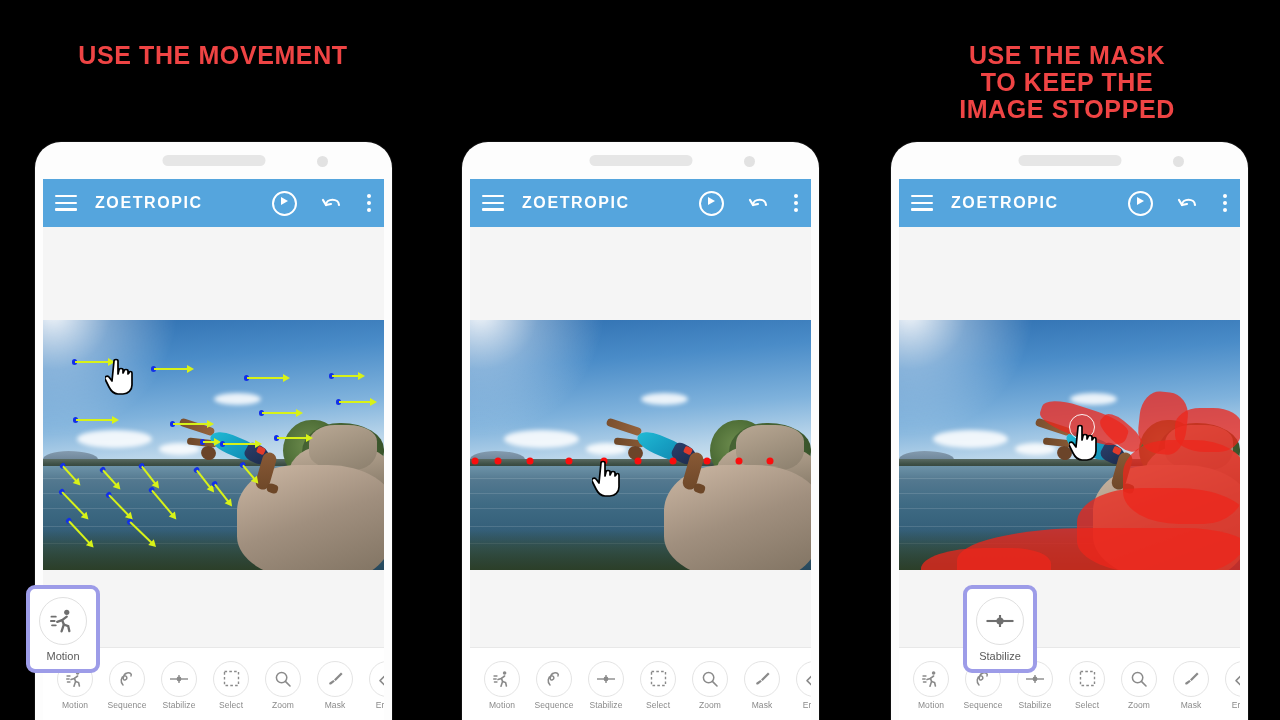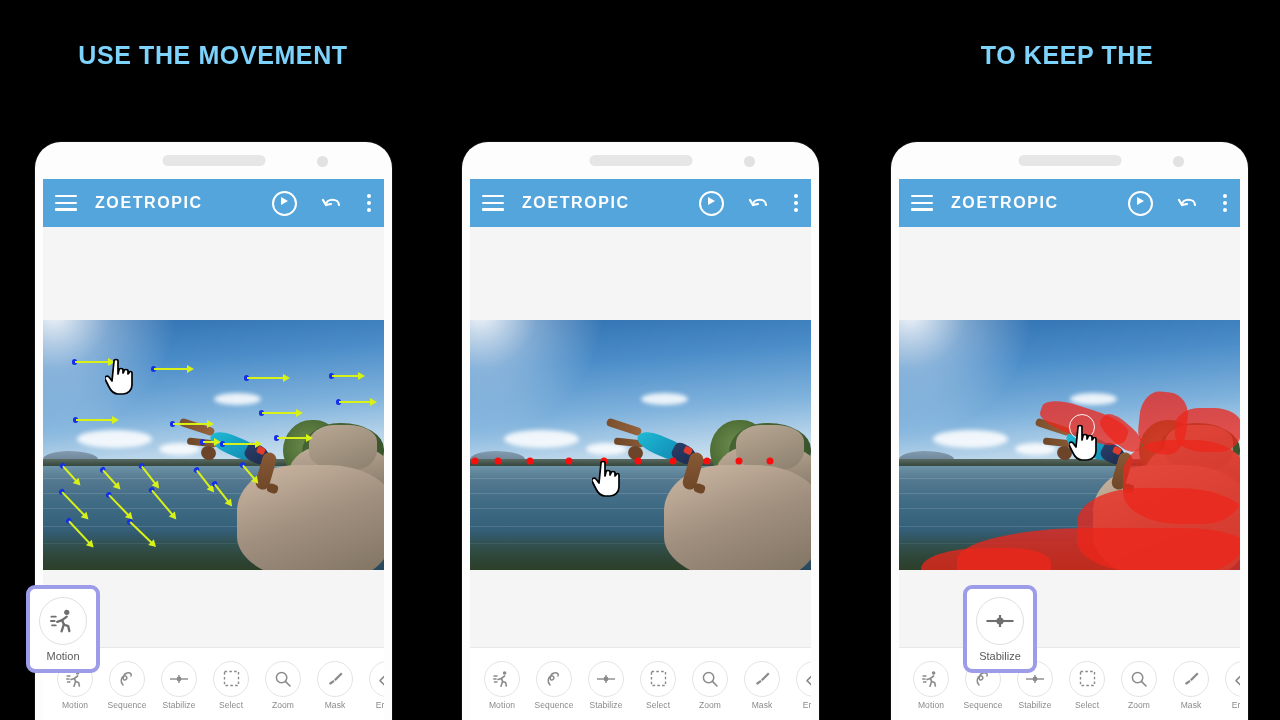--- a/index.html
+++ b/index.html
@@ -6,21 +6,21 @@
   body{width:1280px;height:720px;overflow:hidden;font-family:"Liberation Sans",sans-serif;}
   .stage{position:relative;width:1280px;height:720px;background:#000;}
 
   .panel{position:absolute;top:0;width:426px;height:720px;}
   .panel.p1{left:0;}
   .panel.p2{left:427px;}
   .panel.p3{left:854px;}
 
   .headline{
     position:absolute;left:0;right:0;top:42px;
-    text-align:center;color:#7dd3fc;
+    text-align:center;color:#ef4444;
     font-weight:bold;font-size:25px;line-height:27px;
     letter-spacing:.6px;text-transform:uppercase;
     font-family:"Liberation Sans",sans-serif;
   }
   .headline span{display:block;}
 
   
   .phone{
     position:absolute;left:35px;top:142px;width:357px;height:580px;
     background:#fdfdfd;
@@ -658,21 +658,23 @@
             <line x1="10" y1="2" x2="10" y2="10" stroke="#6f6f6f" stroke-width="1.4"></line>
           </svg>
       </div>
       <div class="lbl">Stabilize</div>
     </div>
   </div>
 
   <div class="panel p3">
 
     <div class="headline">
+      <span>USE THE MASK</span>
       <span>TO KEEP THE</span>
+      <span>IMAGE STOPPED</span>
     </div>
 
     <div class="phone">
       <div class="phone-top">
         <div class="speaker"></div>
         <div class="camera"></div>
       </div>
       <div class="screen">
 
         <div class="appbar">

